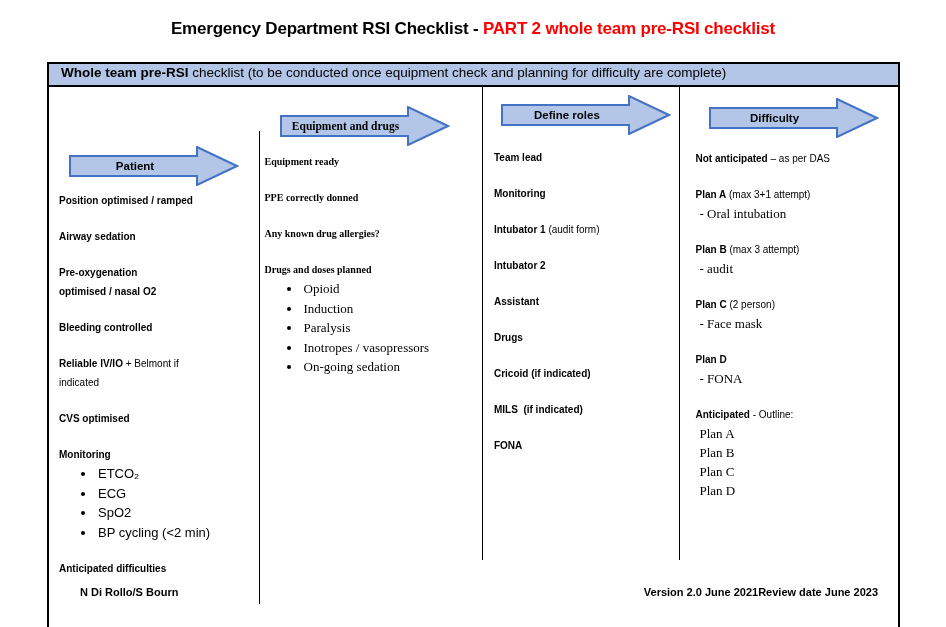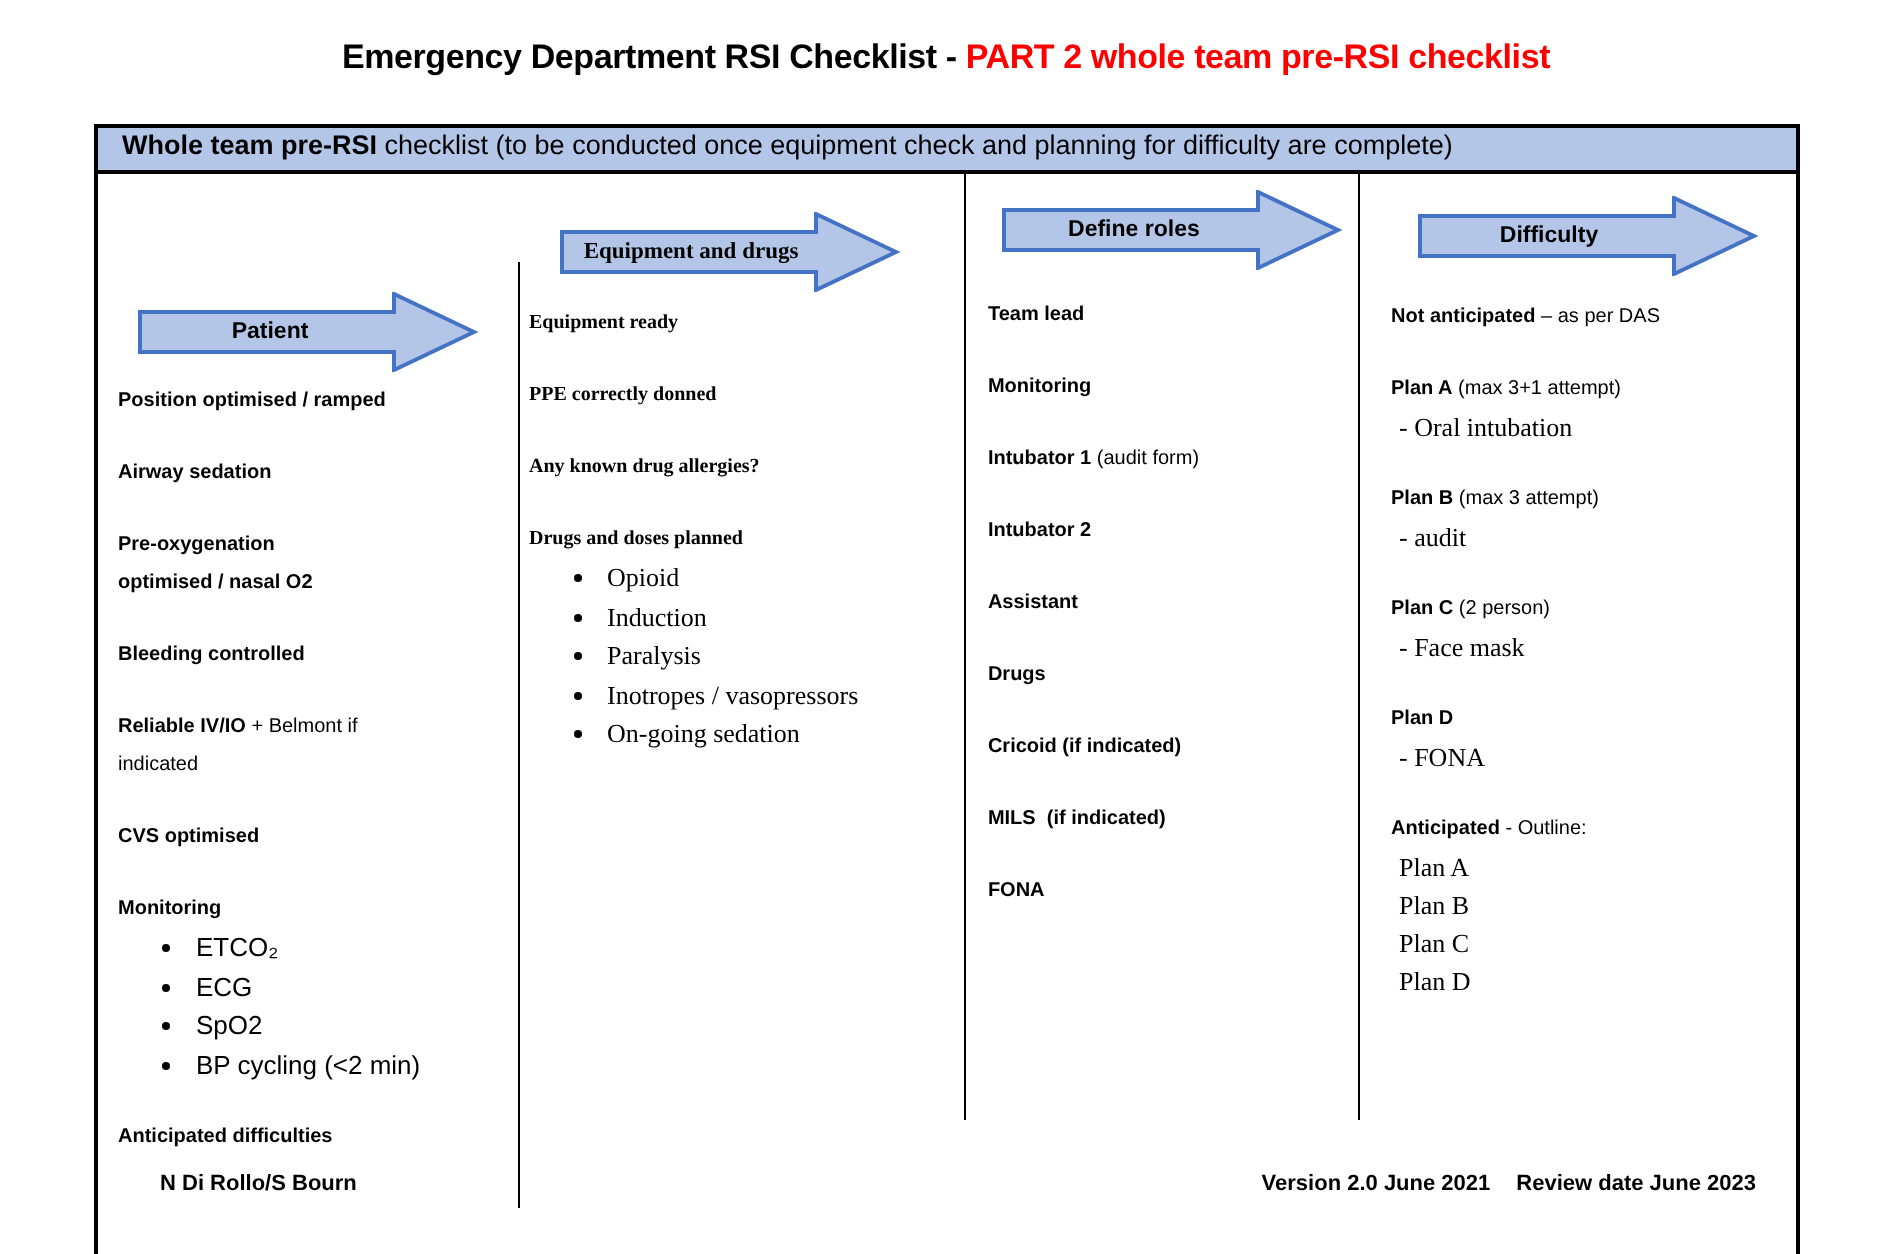--- a/index.html
+++ b/index.html
@@ -38,21 +38,21 @@
     text-align:center;font-size:11.5px;font-weight:bold;white-space:nowrap;
   }
   .block{margin-bottom:17px;}
   .line{font-size:10px;line-height:19px;white-space:pre-wrap;}
   .b{font-weight:bold;}
   ul.bullets{margin:0;padding:0 0 0 37px;list-style:disc;}
   ul.bullets li{font-size:13px;line-height:19.5px;padding-left:2px;}
   .sub{font-size:13px;line-height:19px;padding-left:4px;white-space:pre-wrap;font-family:Liberation Serif, serif;}
   .footer{position:absolute;top:586px;left:0;width:946px;font-size:11px;font-weight:bold;}
   .footer .author{position:absolute;left:80px;top:0;}
-  .footer .right{position:absolute;right:68px;top:0;display:flex;gap:13px;text-align:right;}
+  .footer .right{position:absolute;right:68px;top:0;display:flex;text-align:right;}
 </style>
 </head>
 <body>
 
 <div class="page-title"><span>Emergency Department RSI Checklist - </span><span class="red">PART 2 whole team pre-RSI checklist</span></div>
 
 <div class="table">
 
   <div class="banner"><span class="b">Whole team pre-RSI</span><span> checklist (to be conducted once equipment check and planning for difficulty are complete)</span></div>
 

